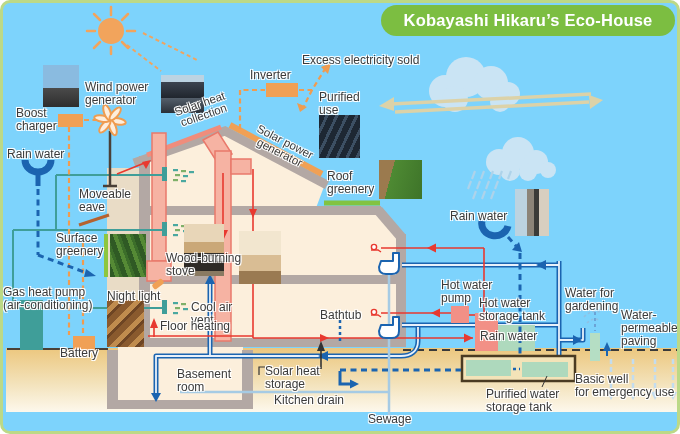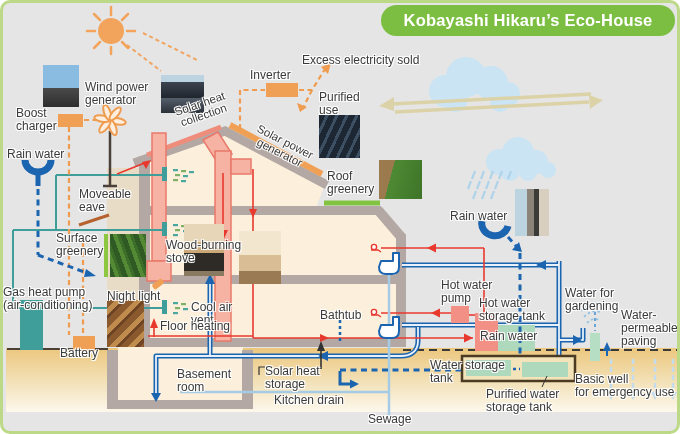--- a/index.html
+++ b/index.html
@@ -1,16 +1,16 @@
 <!DOCTYPE html>
 <html><head>
 <meta charset="utf-8">
 <style>
   html,body{margin:0;padding:0;background:#fff;}
-  .stage{position:relative;width:680px;height:434px;background:#e5e5e5;border:3px solid #bcd987;
+  .stage{position:relative;width:680px;height:434px;background:#7dd3fc;border:3px solid #bcd987;
          border-radius:10px;overflow:hidden;box-sizing:border-box;
          font-family:"Liberation Sans",sans-serif;}
   svg.diagram{position:absolute;left:0;top:0;}
   .badge{position:absolute;right:2px;top:2px;width:294px;height:31px;background:#7cbe41;
          border-radius:16px;color:#fff;font-weight:bold;font-size:16.5px;text-align:center;
          line-height:31px;letter-spacing:.2px;}
   .lbl{position:absolute;font-size:12px;line-height:1.08;color:#3a3a3a;white-space:pre-line;
        text-shadow:-1px -1px 0 #fff,1px -1px 0 #fff,-1px 1px 0 #fff,1px 1px 0 #fff,0 0 2px #fff;}
   .rot{text-align:center;font-size:11.5px;transform-origin:left top;}
   .ph{position:absolute;}
@@ -347,39 +347,37 @@
 collection</div>
 <div class="lbl rot" style="left:243px;top:112px;width:94px;transform:rotate(27deg)">Solar power
 generator</div>
 <div class="lbl" style="left:247px;top:66px">Inverter</div>
 <div class="lbl" style="left:299px;top:51px">Excess electricity sold</div>
 <div class="lbl" style="left:316px;top:88px">Purified
 use</div>
 <div class="lbl" style="left:324px;top:167px">Roof
 greenery</div>
 <div class="lbl" style="left:447px;top:207px">Rain water</div>
-<div class="lbl" style="left:163px;top:236px">Wood-burning
+<div class="lbl" style="left:163px;top:249px">Wood-burning
 stove</div>
 <div class="lbl" style="left:188px;top:298px">Cool air
 vent</div>
 <div class="lbl" style="left:157px;top:317px">Floor heating</div>
 <div class="lbl" style="left:174px;top:365px">Basement
 room</div>
 <div class="lbl" style="left:317px;top:306px">Bathtub</div>
 <div class="lbl" style="left:262px;top:362px">Solar heat
 storage</div>
 <div class="lbl" style="left:271px;top:391px">Kitchen drain</div>
 <div class="lbl" style="left:365px;top:410px">Sewage</div>
 <div class="lbl" style="left:438px;top:276px">Hot water
 pump</div>
 <div class="lbl" style="left:476px;top:294px">Hot water
 storage tank</div>
 <div class="lbl" style="left:477px;top:327px">Rain water</div>
-<div class="lbl" style="left:427px;top:356px">Water storage
-tank</div>
 <div class="lbl" style="left:483px;top:385px">Purified water
 storage tank</div>
 <div class="lbl" style="left:562px;top:284px">Water for
 gardening</div>
 <div class="lbl" style="left:572px;top:370px">Basic well
 for emergency use</div>
 <div class="lbl" style="left:618px;top:306px">Water-
 permeable
 paving</div>
 

